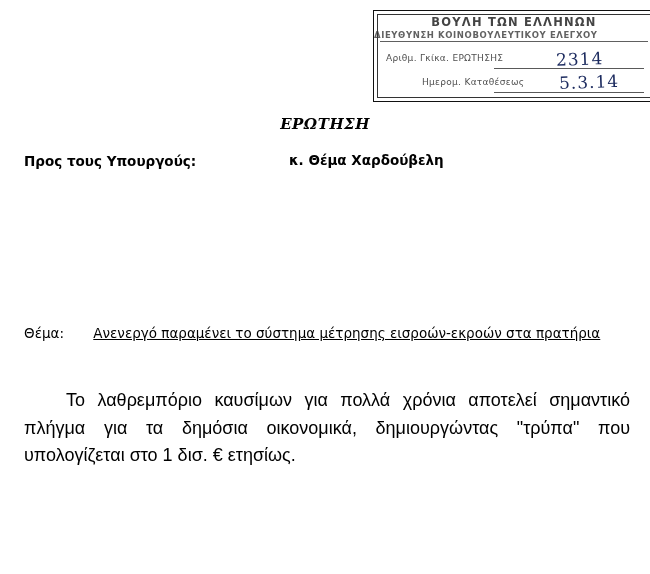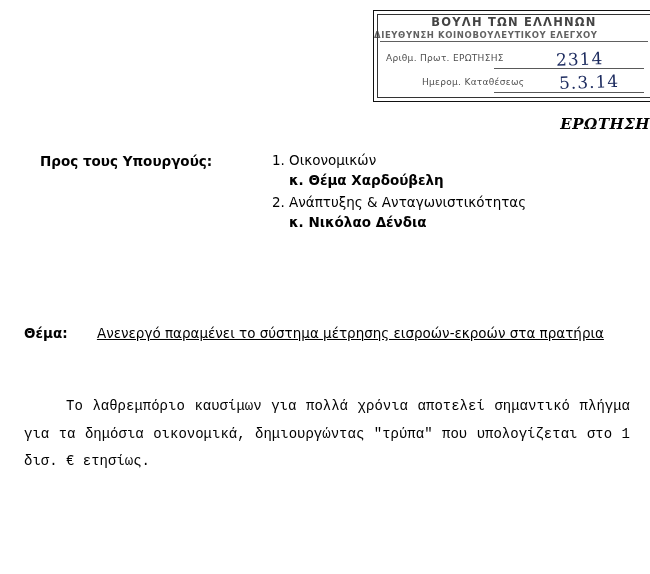--- a/index.html
+++ b/index.html
@@ -99,36 +99,35 @@
   }
   .handwriting.h1 { left: 182px; top: 38px; }
   .handwriting.h2 { left: 185px; top: 61px; }
 
   
   .doc-title {
     position: absolute;
     left: 0;
     right: 0;
     top: 115px;
-    text-align: right;
+    text-align: center;
     font-weight: bold;
     font-style: italic;
     font-size: 15px;
     font-family: "DejaVu Serif", serif;
     letter-spacing: 0.5px;
   }
 
   
   .recipients-label {
     position: absolute;
     left: 24px;
     top: 153px;
     font-weight: bold;
     font-size: 13.5px;
-    margin-left: 16px;
   }
   .recipients {
     position: absolute;
     left: 272px;
     top: 150px;
     width: 360px;
   }
   .rec-item {
     margin-bottom: 2px;
   }
@@ -152,74 +151,65 @@
   
   .subject {
     position: absolute;
     left: 24px;
     top: 323px;
     width: 604px;
     font-size: 13.5px;
     line-height: 21px;
   }
   .subject-label {
-    font-weight: bold;
+    font-weight: normal;
   }
   .subject-text {
     text-decoration: underline;
     margin-left: 25px;
   }
 
   
   .body {
     position: absolute;
     left: 24px;
     top: 377px;
     width: 606px;
   }
   .para {
-    font-size: 14px;
+    font-size: 18px;
     line-height: 27.5px;
     text-align: justify;
     text-indent: 42px;
-    margin: 16px 0 7px 0;
-    font-family: Liberation Mono, monospace;
+    margin: 10px 0 7px 0;
+    font-family: Liberation Sans, sans-serif;
   }
 </style>
 </head>
 <body>
 
 <div class="stamp">
   <div class="stamp-inner"></div>
   <div class="stamp-line1">ΒΟΥΛΗ ΤΩΝ ΕΛΛΗΝΩΝ</div>
   <div class="stamp-line2">ΔΙΕΥΘΥΝΣΗ ΚΟΙΝΟΒΟΥΛΕΥΤΙΚΟΥ ΕΛΕΓΧΟΥ</div>
   <div class="stamp-rule"></div>
-  <div class="stamp-field f1">Αριθμ. Πρωτ. ΕΡΩΤΗΣΗΣ</div>
+  <div class="stamp-field f1">Αριθμ. Γκίκα. ΕΡΩΤΗΣΗΣ</div>
   <div class="stamp-underline u1"></div>
   <div class="handwriting h1">2314</div>
   <div class="stamp-field f2">Ημερομ. Καταθέσεως</div>
   <div class="stamp-underline u2"></div>
   <div class="handwriting h2">5.3.14</div>
 </div>
 
 <div class="doc-title">ΕΡΩΤΗΣΗ</div>
 
 <div class="recipients-label">Προς τους Υπουργούς:</div>
 <div class="recipients">
   <div class="rec-item">
-    <div class="rec-line">
-      <span class="rec-num">1.</span><span>Οικονομικών</span>
-    </div>
     <div class="rec-name">κ. Θέμα Χαρδούβελη</div>
-  </div>
-  <div class="rec-item">
-    <div class="rec-line">
-      <span class="rec-num">2.</span><span>Ανάπτυξης &amp; Ανταγωνιστικότητας</span>
-    </div>
-    <div class="rec-name">κ. Νικόλαο Δένδια</div>
   </div>
 </div>
 
 <div class="subject">
   <span class="subject-label">Θέμα:</span>
   <span class="subject-text">Ανενεργό παραμένει το σύστημα μέτρησης εισροών-εκροών στα πρατήρια</span>
 </div>
 
 <div class="body">
   <p class="para">Το λαθρεμπόριο καυσίμων για πολλά χρόνια αποτελεί σημαντικό πλήγμα για τα δημόσια οικονομικά, δημιουργώντας "τρύπα" που υπολογίζεται στο 1 δισ. € ετησίως.</p>

